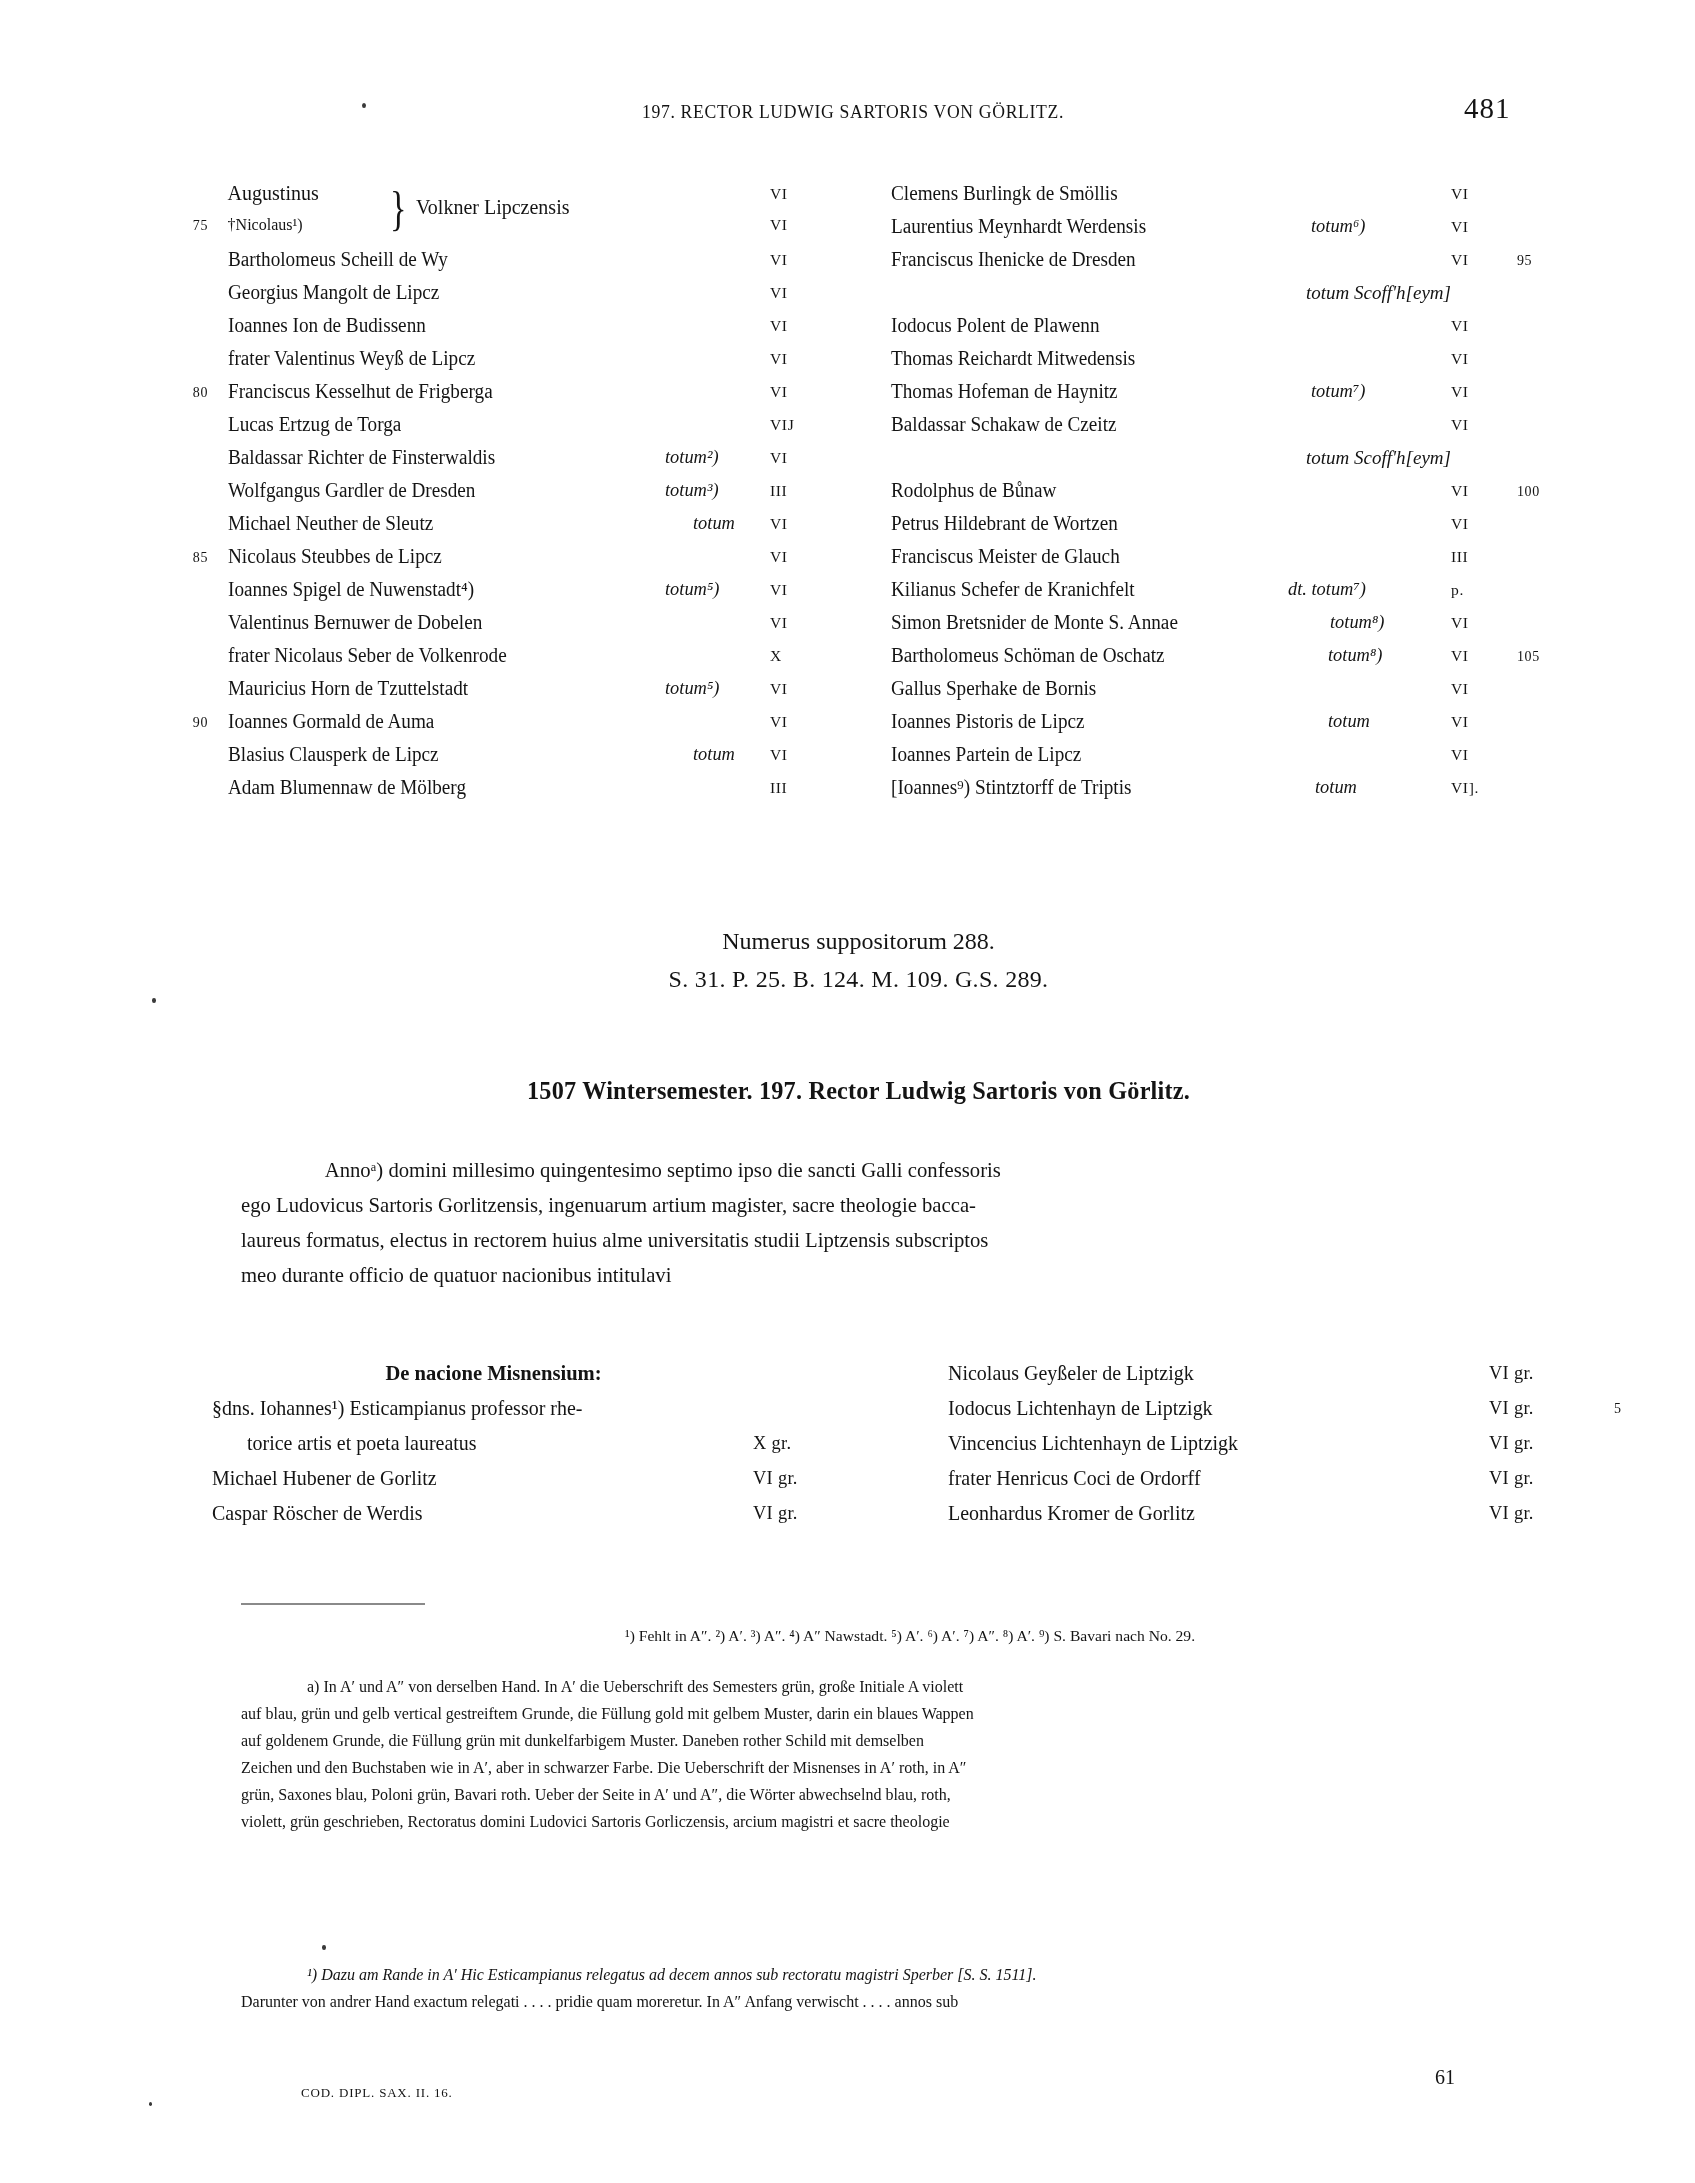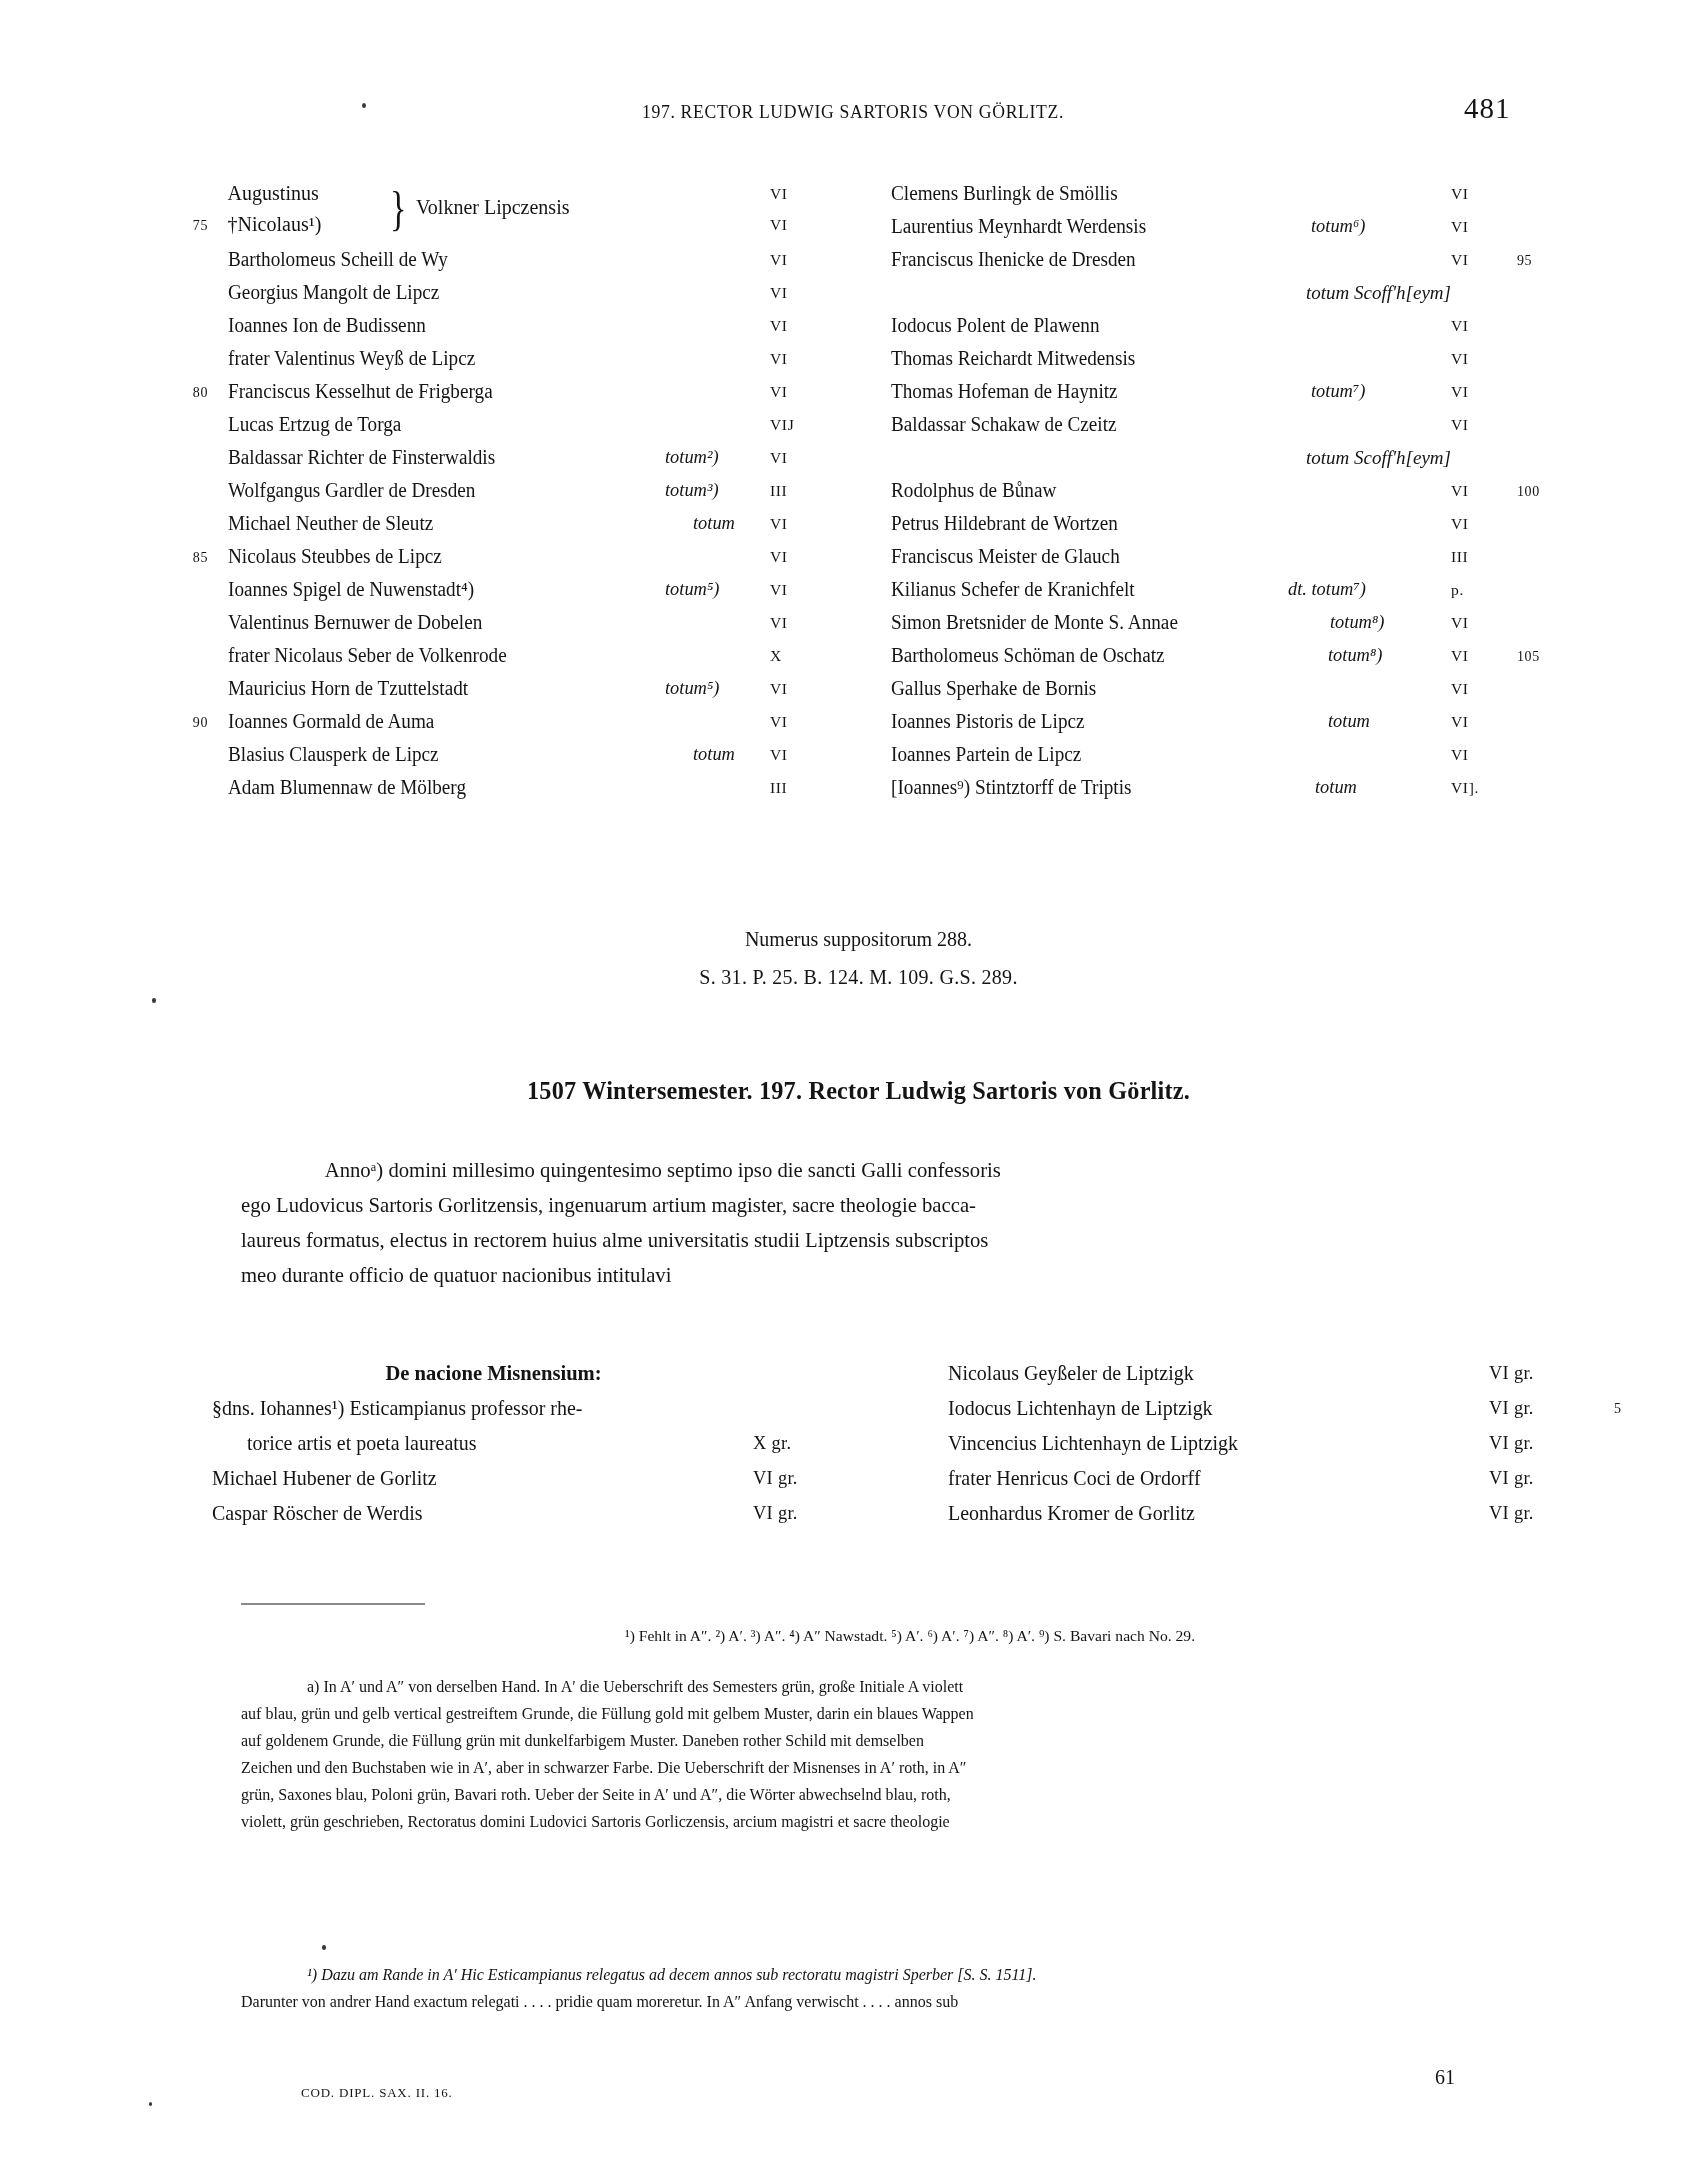--- a/index.html
+++ b/index.html
@@ -124,21 +124,21 @@
 
   
   .brace-pair {
     position: relative;
     height: 66px;
   }
   .brace-pair .bp-name1 {
     position: absolute; left: 15.6px; top: 0;  line-height: 33px; font-size: 20px;
   }
   .brace-pair .bp-name2 {
-    position: absolute; left: 15.6px; top: 31px; line-height: 33px; font-size: 20px;
+    position: absolute; left: 15.6px; top: 31px; line-height: 33px; font-size: 16px;
   }
   .brace-pair .bp-lineno {
     position: absolute; left: -35px; top: 31px; width: 31px; text-align: right;
     font-size: 14px; line-height: 35px; letter-spacing: 0.6px;
   }
   .brace-pair .bp-brace {
     position: absolute; left: 178px; top: 1.1px;
     font-size: 49px; line-height: 62px; font-weight: 300;
     transform: scaleX(0.7); transform-origin: left center;
   }
@@ -163,21 +163,21 @@
     padding-right: 54px;
     white-space: nowrap;
   }
 
   
   .summary {
     position: absolute;
     left: 212px;
     width: 1293px;
     text-align: center;
-    font-size: 20px;
+    font-size: 24px;
     white-space: nowrap;
   }
   .summary-1 { top: 928px; }
   .summary-2 { top: 966px; letter-spacing: 0.3px; }
 
   
   .sem-heading {
     position: absolute;
     left: 212px;
     top: 1077px;

